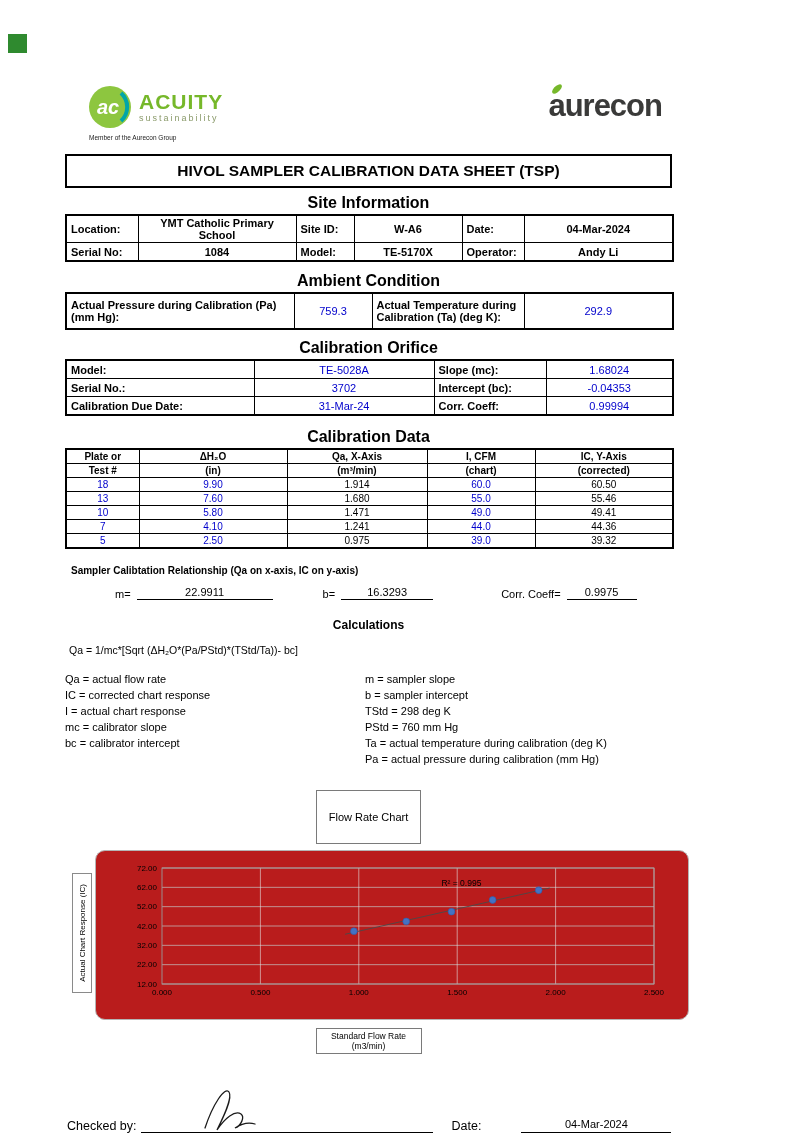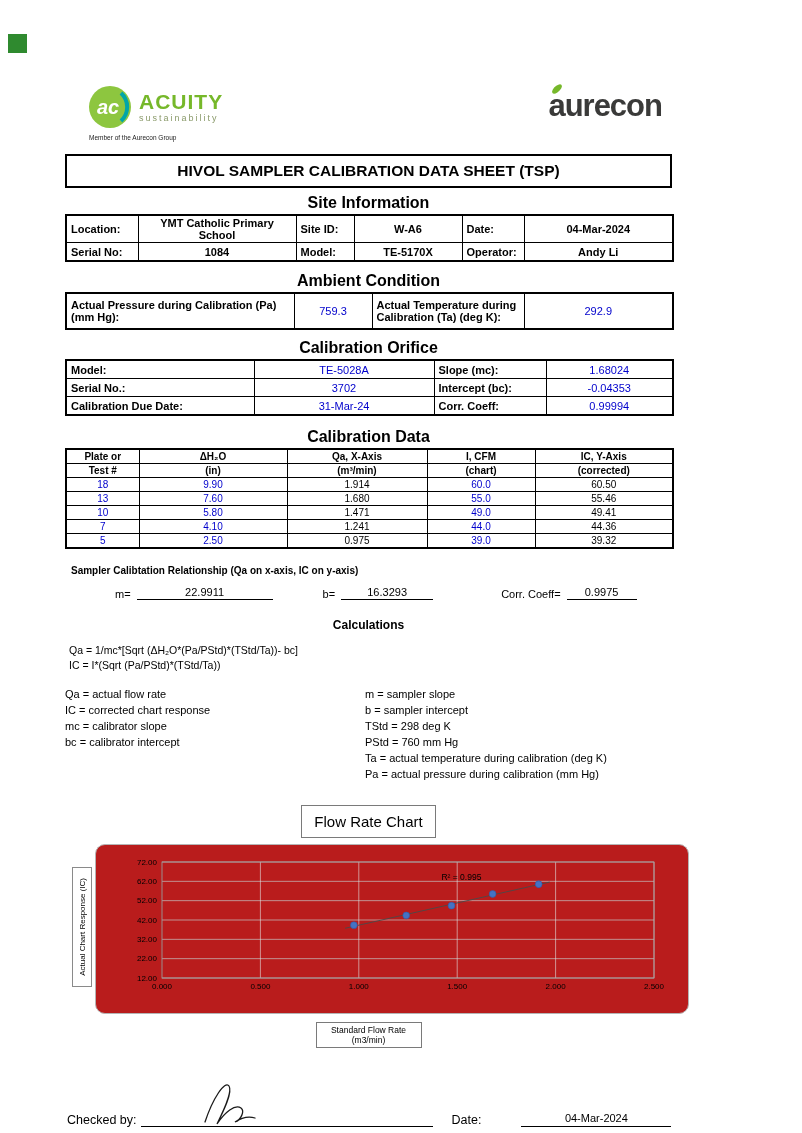--- a/index.html
+++ b/index.html
@@ -42,21 +42,21 @@
 
   
   .calc-h{text-align:center;font-weight:bold;font-size:12px;margin:18px 0 12px;}
   .formula{font-size:10.5px;margin:3px 0 3px 4px;}
   .defs{display:flex;margin-top:16px;font-size:11px;}
   .defs-left{width:300px;}
   .defs-right{flex:1;}
   .def-line{line-height:1.45;}
 
   
-  .chart-title-box{width:max-content;margin:22px auto 6px;border:1px solid #7a7a7a;font-size:15px;padding:7px 12px;background:#fff;}
+  .chart-title-box{width:max-content;margin:22px auto 6px;border:1px solid #7a7a7a;font-size:11px;padding:20px 12px;background:#fff;}
   .chart-outer{position:relative;margin-left:30px;width:592px;height:168px;border:1px solid #b5b5b5;border-radius:10px;background:#b91c1c;}
   .ylabel-box{position:absolute;left:-24px;top:22px;width:18px;height:118px;border:1px solid #8a8a8a;background:#fff;
               display:flex;align-items:center;justify-content:center;}
   .ylabel-text{writing-mode:vertical-rl;transform:rotate(180deg);font-size:8px;white-space:nowrap;}
   #chart-svg{position:absolute;left:14px;top:7px;}
   .xlabel-box{width:96px;margin:8px auto 0;border:1px solid #7a7a7a;font-size:8.5px;text-align:center;padding:2px 4px;background:#fff;}
 
   
   .footer-row{display:flex;align-items:flex-end;margin:38px 0 0 2px;font-size:12.5px;}
   .sig-area{width:292px;border-bottom:1.5px solid #000;margin-left:5px;position:relative;height:40px;}
@@ -242,26 +242,26 @@
       <span class="rel-gap1"></span>
       <span>b=</span>
       <span class="uline u-b">16.3293</span>
       <span class="rel-gap2"></span>
       <span>Corr. Coeff=</span>
       <span class="uline u-c">0.9975</span>
     </div>
 
     <div class="calc-h">Calculations</div>
     <div class="formula">Qa = 1/mc*[Sqrt (ΔH₂O*(Pa/PStd)*(TStd/Ta))- bc]</div>
-    <div class="formula">IC = I*(Sqrt (Pa/PStd)*(TStd/Ta))</div>
 
     <div class="defs">
       <div class="defs-left">
         <div class="def-line">Qa = actual flow rate</div>
         <div class="def-line">IC = corrected chart response</div>
+        <div class="def-line">I = actual chart response</div>
         <div class="def-line">mc = calibrator slope</div>
         <div class="def-line">bc = calibrator intercept</div>
       </div>
       <div class="defs-right">
         <div class="def-line">m = sampler slope</div>
         <div class="def-line">b  = sampler intercept</div>
         <div class="def-line">TStd = 298 deg K</div>
         <div class="def-line">PStd = 760 mm Hg</div>
         <div class="def-line">Ta = actual temperature during calibration (deg K)</div>
         <div class="def-line">Pa = actual pressure during calibration (mm Hg)</div>

